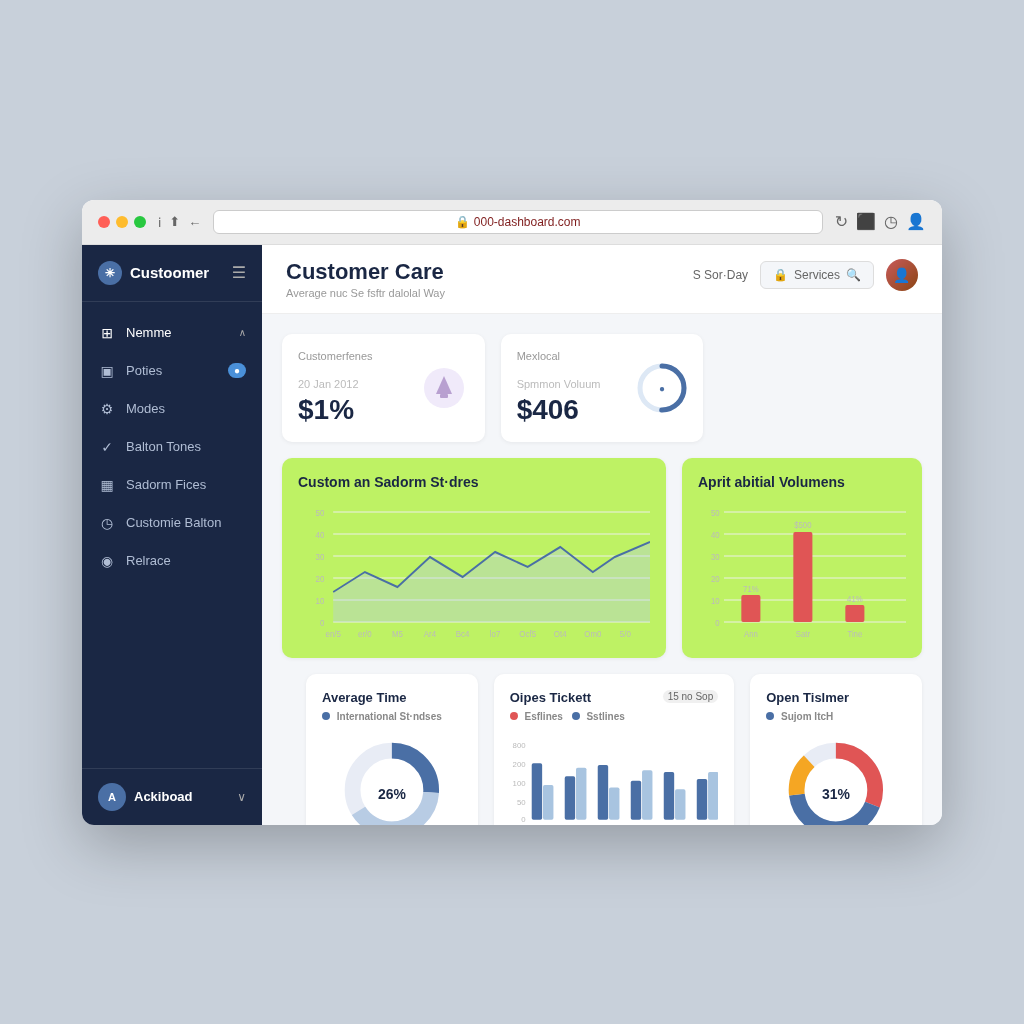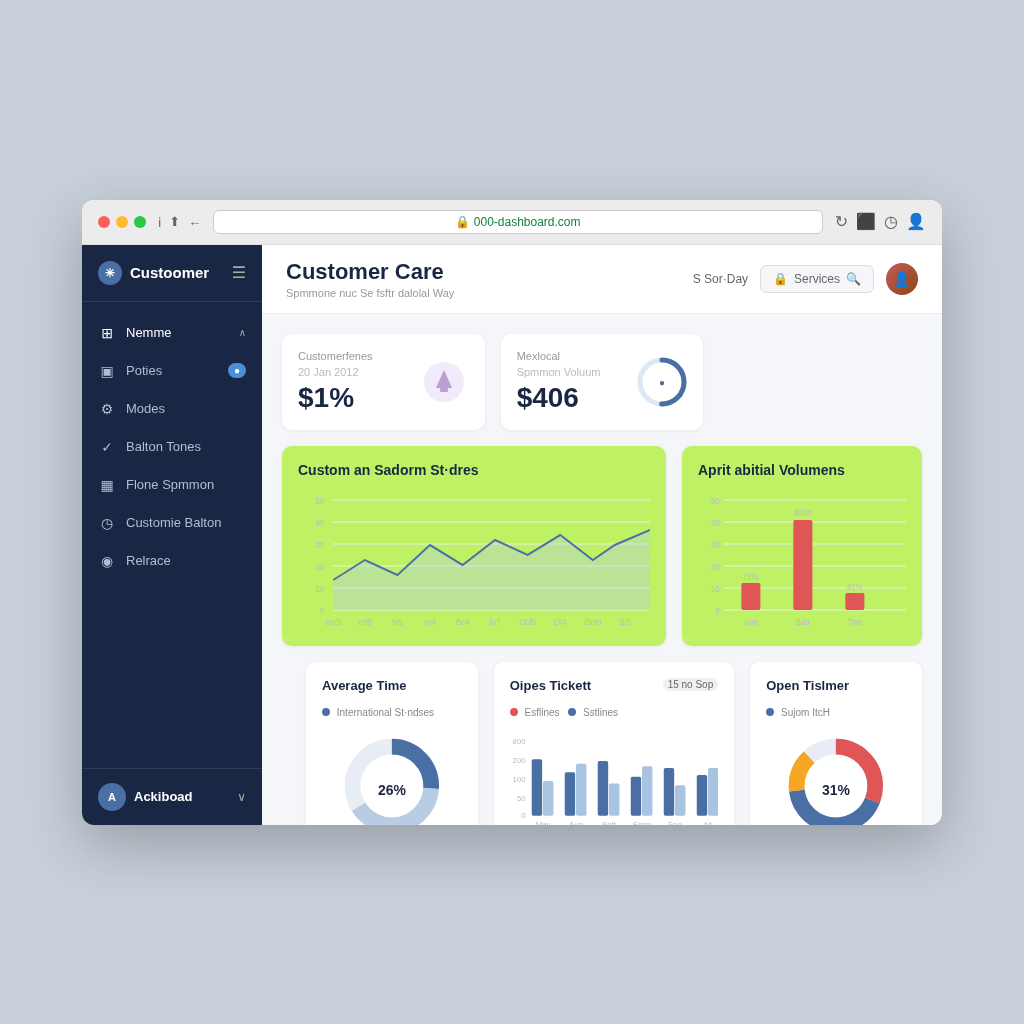--- a/index.html
+++ b/index.html
@@ -50,21 +50,21 @@
     }
     .browser-nav span { cursor: pointer; }
 
     .browser-url-bar {
       flex: 1;
       background: #fff;
       border: 1px solid #ccc;
       border-radius: 6px;
       padding: 4px 12px;
       font-size: 12px;
-      color: #15803d;
+      color: #7f1d1d;
       text-align: center;
     }
 
     .browser-actions {
       display: flex;
       gap: 8px;
       color: #666;
     }
 
     
@@ -187,21 +187,21 @@
       background: #f4f6f9;
       display: flex;
       flex-direction: column;
       overflow-y: auto;
     }
 
     .main-header {
       background: #fff;
       padding: 14px 24px;
       display: flex;
-      align-items: center;
+      align-items: flex-start;
       justify-content: space-between;
       border-bottom: 1px solid #eee;
       flex-shrink: 0;
       gap: 41px;
     }
 
     .header-title h1 {
       font-size: 22px;
       font-weight: 700;
       color: #1a2744;
@@ -266,21 +266,21 @@
       padding: 16px;
       display: flex;
       align-items: center;
       justify-content: space-between;
       box-shadow: 0 1px 4px rgba(0,0,0,0.06);
     }
 
     .stat-card-left .stat-label {
       font-size: 11px;
       color: #999;
-      margin-bottom: 4px;
+      margin-bottom: 16px;
     }
 
     .stat-card-left .stat-sublabel {
       font-size: 11px;
       color: #bbb;
       margin-bottom: 4px;
     }
 
     .stat-card-left .stat-value {
       font-size: 28px;
@@ -342,21 +342,22 @@
 
     .bottom-card-title {
       font-size: 13px;
       font-weight: 700;
       color: #1a2744;
     }
 
     .bottom-card-subtitle {
       font-size: 10px;
       color: #999;
-      margin-top: 14px;
+      margin-top: 6px;
+      font-weight: bold;
     }
 
     .legend-dot {
       display: inline-block;
       width: 8px; height: 8px;
       border-radius: 50%;
       margin-right: 4px;
     }
 
     .legend-text {
@@ -462,21 +463,21 @@
         <div class="nav-item">
           <div class="nav-item-left">
             <span class="nav-icon">✓</span>
             <span>Balton Tones</span>
           </div>
         </div>
 
         <div class="nav-item">
           <div class="nav-item-left">
             <span class="nav-icon">▦</span>
-            <span>Flone Spmmon</span>
+            <span>Sadorm Fices</span>
           </div>
         </div>
 
         <div class="nav-item">
           <div class="nav-item-left">
             <span class="nav-icon">◷</span>
             <span>Customie Balton</span>
           </div>
         </div>
 
@@ -497,21 +498,21 @@
         </div>
         <span style="color:#aaa;font-size:12px;">∨</span>
       </div>
     </div>
 
     <div class="main-content">
 
       <div class="main-header">
         <div class="header-title">
           <h1>Customer Care</h1>
-          <p>Spmmone nuc Se fsftr dalolal Way</p>
+          <p>Average nuc Se fsftr dalolal Way</p>
         </div>
         <div class="header-right">
           <span class="header-sort">S Sor·Day</span>
           <div class="search-box">
             <span>🔒</span>
             <span>Services</span>
             <span>🔍</span>
           </div>
           <div class="header-avatar">👤</div>
         </div>

